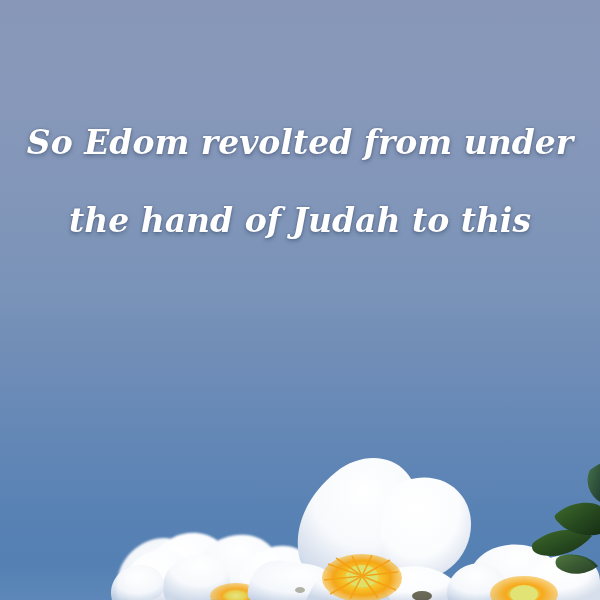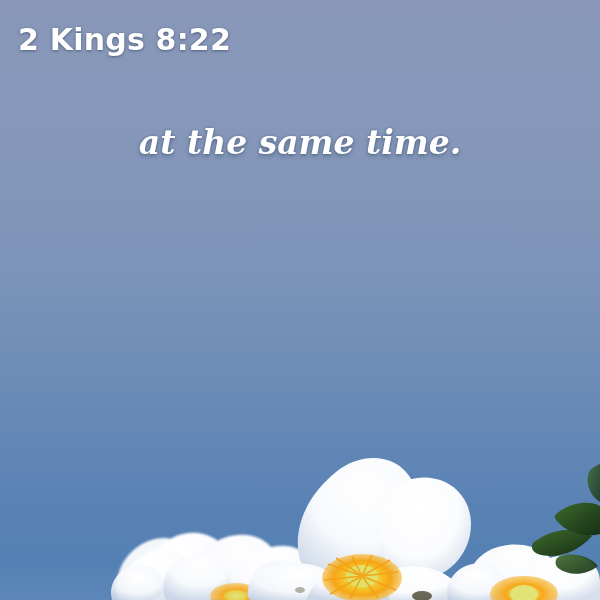--- a/index.html
+++ b/index.html
@@ -59,24 +59,24 @@
     line-height:78px;
     text-shadow:0 2px 4px rgba(40,55,85,0.45), 0 0 2px rgba(40,55,85,0.35);
   }
   #verse .vline { display:block; white-space:nowrap; }
 </style>
 </head>
 <body>
 
 <div id="scene">
 
-  <div id="title">2 Kings 8:22</div>
 
   <div id="verse">
-    <span class="vline">at the same time.</span>
+    <span class="vline">So Edom revolted from under</span>
+    <span class="vline">the hand of Judah to this</span>
   </div>
 
   <div id="photo">
     <svg viewBox="0 0 600 190" xmlns="http://www.w3.org/2000/svg">
       <defs>
         <radialGradient id="pw1" cx="40%" cy="30%" r="75%">
           <stop offset="0%" stop-color="#ffffff"></stop>
           <stop offset="62%" stop-color="#fbfcfe"></stop>
           <stop offset="100%" stop-color="#d7dfec"></stop>
         </radialGradient>

